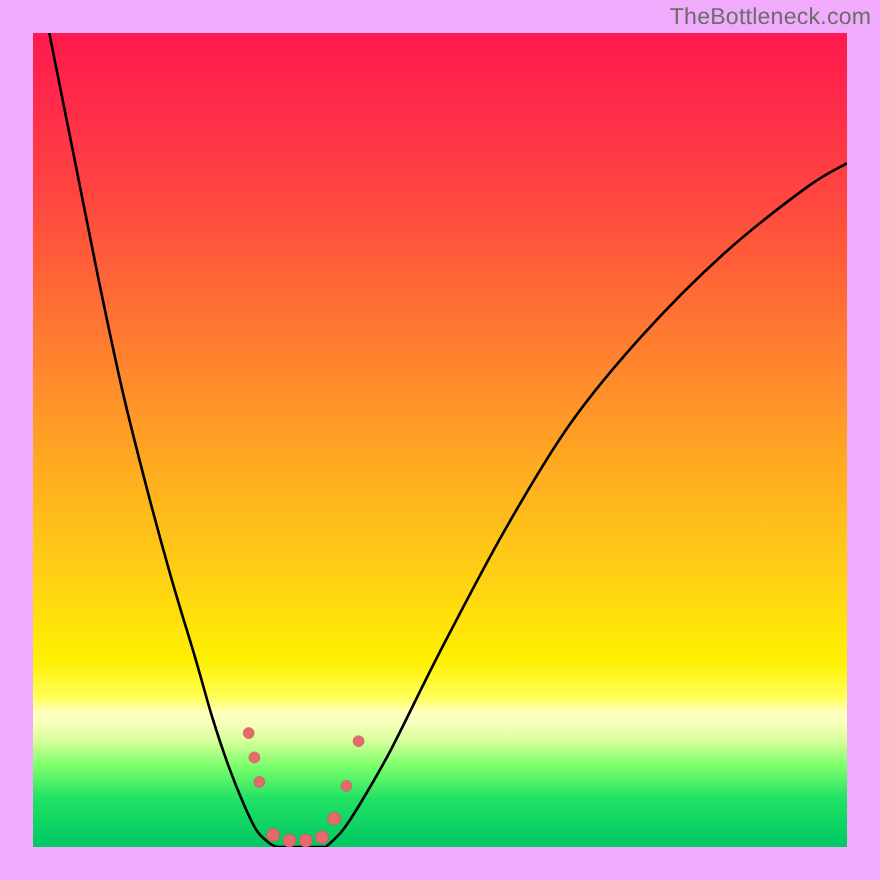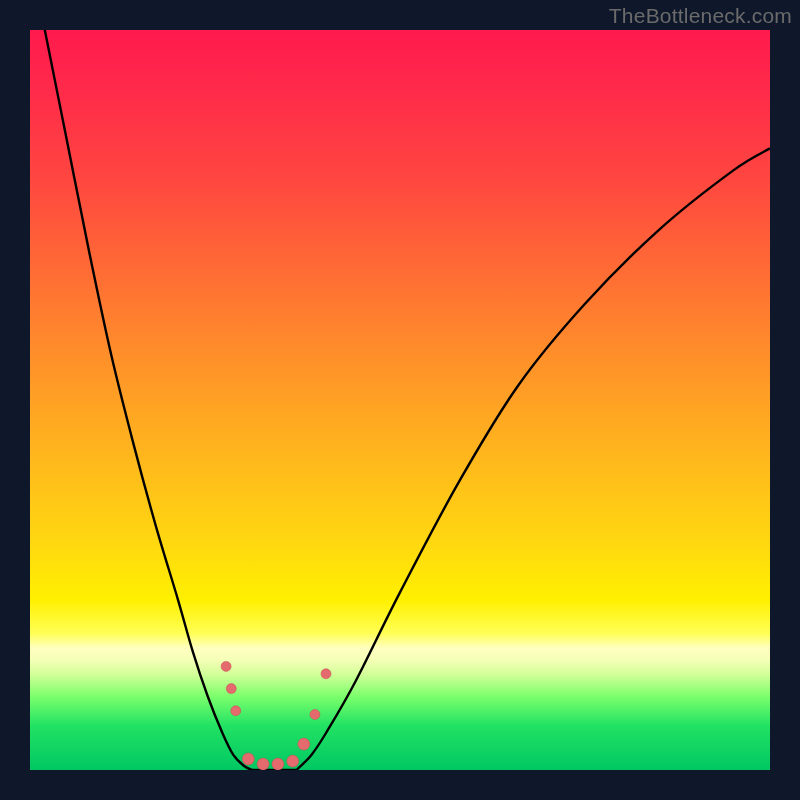--- a/index.html
+++ b/index.html
@@ -8,21 +8,21 @@
     width: 800px;
     height: 800px;
     background: #000;
     overflow: hidden;
     font-family: Arial, Helvetica, sans-serif;
   }
   .stage {
     position: relative;
     width: 800px;
     height: 800px;
-    background: #0f172a;
+    background: #f0abfc;
   }
   .plot {
     position: absolute;
     left: 30px;
     top: 30px;
     width: 740px;
     height: 740px;
     overflow: hidden;
   }
   .gradient {

